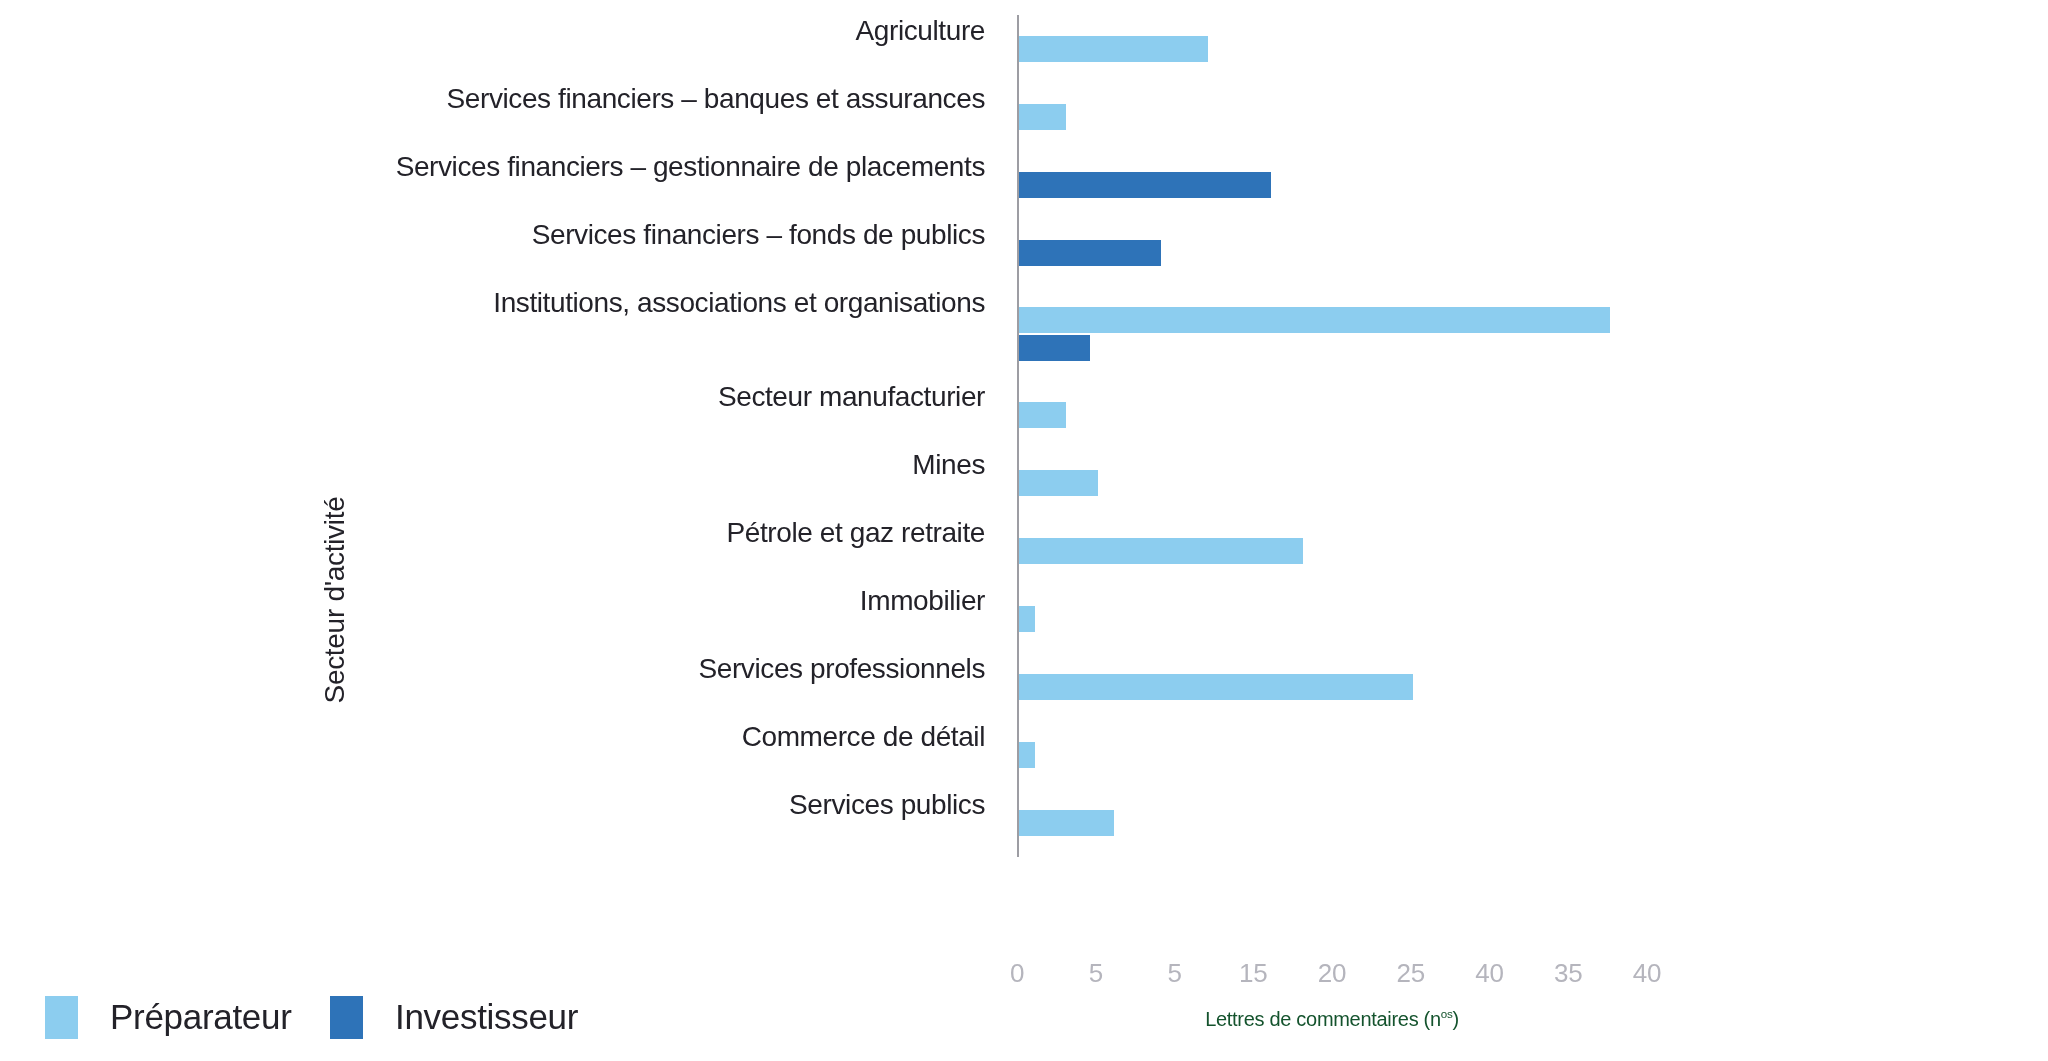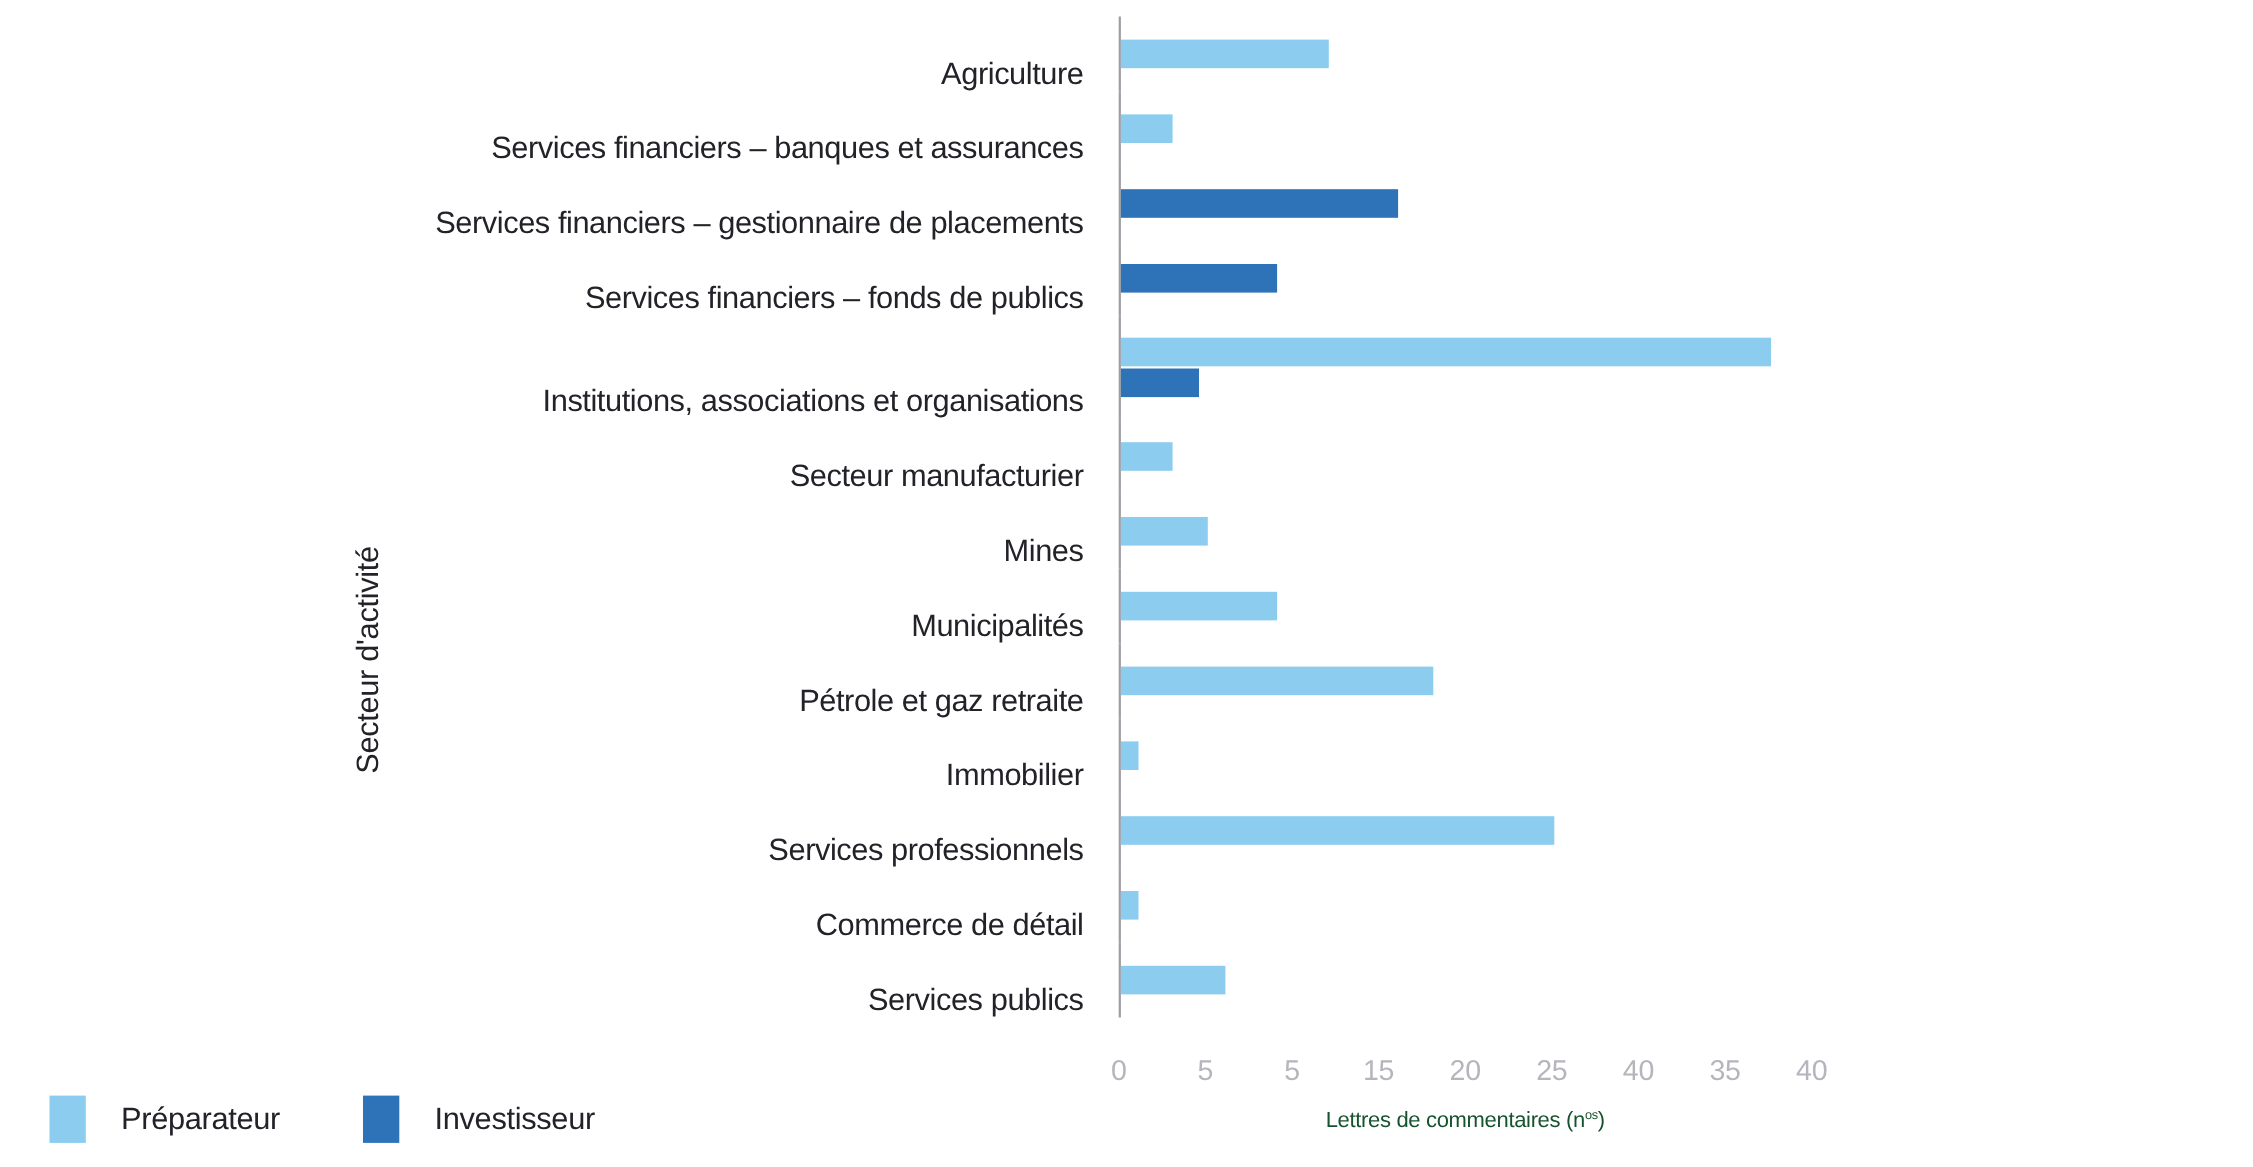--- a/index.html
+++ b/index.html
@@ -3,38 +3,38 @@
 <meta charset="utf-8">
 <style>
   html,body{margin:0;padding:0;background:#fff;}
   .canvas{position:relative;width:2048px;height:1061px;background:#fff;overflow:hidden;
           font-family:"Liberation Sans",sans-serif;color:#232229;}
   
   .y-title{position:absolute;left:335px;top:600px;transform:translate(-50%,-50%) rotate(-90deg);
            font-size:28px;letter-spacing:-0.3px;color:#232229;white-space:nowrap;}
   
   .rows{position:absolute;left:0;top:15px;width:2048px;}
-  .row{display:flex;align-items:flex-end;height:68px;}
+  .row{display:flex;align-items:flex-start;height:68px;}
   .row.tall{height:94px;}
   .cat-label{width:985px;padding-right:32px;box-sizing:content-box;text-align:right;
              font-size:28px;letter-spacing:-0.4px;color:#232229;white-space:nowrap;}
   .bars{align-self:stretch;display:flex;flex-direction:column;justify-content:center;gap:2px;
         flex:1;border-left:2px solid #9d9da3;}
   .bar{height:26px;}
   
   .xaxis{position:absolute;left:1017px;top:925px;width:1031px;height:136px;}
   .xtick{position:absolute;top:33px;transform:translateX(-50%);
          font-size:26px;color:#b5b5bd;letter-spacing:-0.3px;}
   .x-title{position:absolute;top:82px;transform:translateX(-50%);white-space:nowrap;
            font-size:20px;color:#14532d;letter-spacing:-0.3px;}
   .x-title sup{font-size:0.58em;}
   
   .legend-item{position:absolute;top:995px;display:flex;align-items:center;height:44px;}
   .legend-swatch{width:33px;height:43px;margin-right:32px;}
-  .legend-label{font-size:28px;letter-spacing:-0.3px;color:#232229;white-space:nowrap;}
+  .legend-label{font-size:35px;letter-spacing:-0.3px;color:#232229;white-space:nowrap;}
 </style>
 </head>
 <body>
 
 <div class="canvas">
   <div class="y-title">Secteur d'activité</div>
 
   <div class="rows" id="rows">
       <div class="row">
         <div class="cat-label">Agriculture</div>
@@ -70,26 +70,20 @@
       <div class="row">
         <div class="cat-label">Secteur manufacturier</div>
         <div class="bars">
           <div class="bar" style="width: 47.25px; background: rgb(140, 205, 239);"></div>
         </div>
       </div>
       <div class="row">
         <div class="cat-label">Mines</div>
         <div class="bars">
           <div class="bar" style="width: 78.75px; background: rgb(140, 205, 239);"></div>
-        </div>
-      </div>
-      <div class="row">
-        <div class="cat-label">Municipalités</div>
-        <div class="bars">
-          <div class="bar" style="width: 141.75px; background: rgb(140, 205, 239);"></div>
         </div>
       </div>
       <div class="row">
         <div class="cat-label">Pétrole et gaz retraite</div>
         <div class="bars">
           <div class="bar" style="width: 283.5px; background: rgb(140, 205, 239);"></div>
         </div>
       </div>
       <div class="row">
         <div class="cat-label">Immobilier</div>

